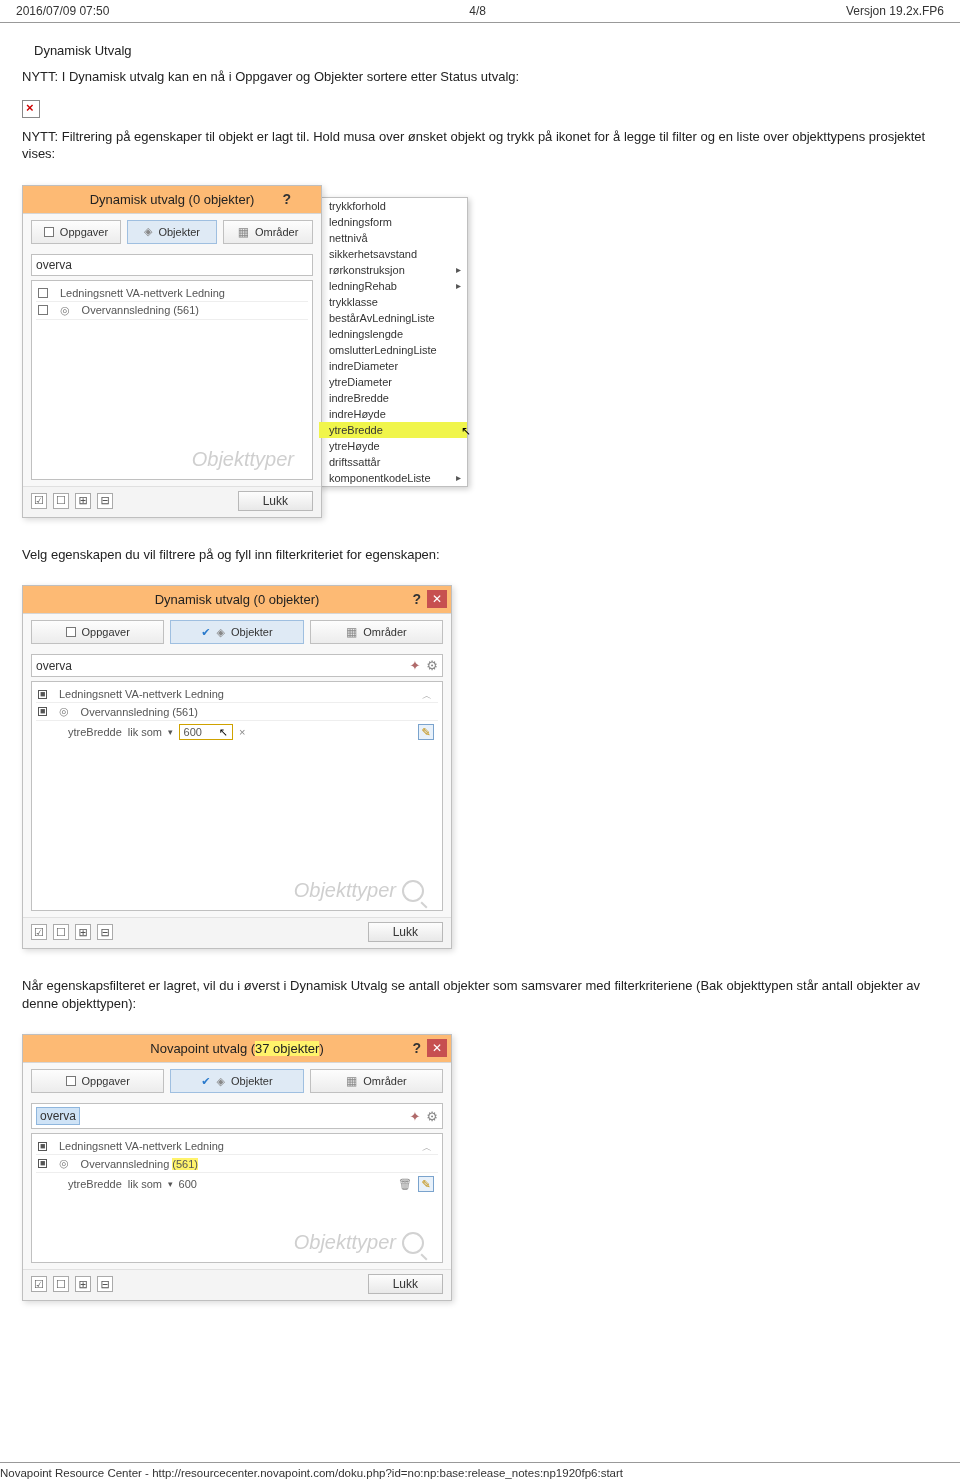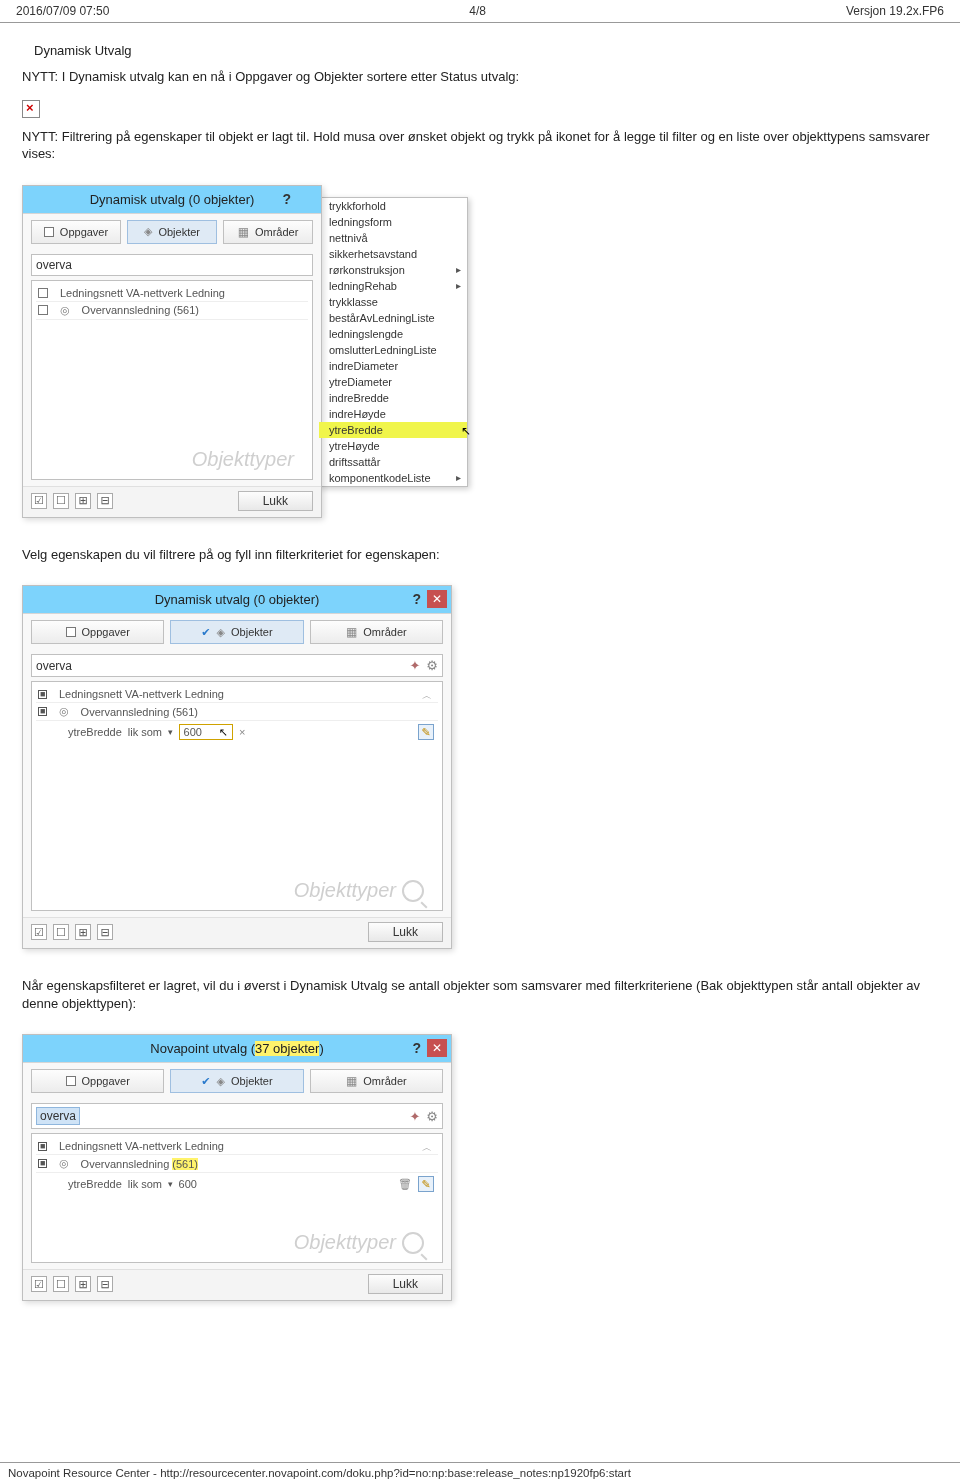--- a/index.html
+++ b/index.html
@@ -43,21 +43,21 @@
   .panel {
     border: 1px solid #bfbfbf;
     background: #f8f8f8;
     box-shadow: 2px 2px 6px rgba(0,0,0,0.15);
     margin: 8px 0 18px 0;
     display: inline-block;
     vertical-align: top;
     position: relative;
   }
   .panel-head {
-    background: #7dd3fc;
+    background: #fdba74;
     border-bottom: 1px solid #d6d6d6;
     display: flex;
     align-items: center;
     justify-content: center;
     padding: 6px 8px;
     font-size: 13px;
     position: relative;
   }
   .panel-head .help {
     position: absolute; right: 30px; top: 5px;
@@ -236,42 +236,42 @@
     font-size:10px; color:#888;
   }
 
   
   .page-footer {
     position:absolute;
     left:0; right:0; bottom:0;
     border-top:1px solid #999;
     font-size:11.5px;
     color:#333;
-    padding: 4px 8px;
+    padding: 4px 0;
   }
 </style>
 </head>
 <body>
 
 <div class="page-header">
   <span>2016/07/09 07:50</span>
   <span>4/8</span>
   <span>Versjon 19.2x.FP6</span>
 </div>
 
 <div class="content">
 
 
   <p class="section-title">Dynamisk Utvalg</p>
 
   <p class="para">NYTT: I Dynamisk utvalg kan en nå i Oppgaver og Objekter sortere etter Status utvalg:</p>
 
   <div class="broken-img"></div>
 
-  <p class="para">NYTT: Filtrering på egenskaper til objekt er lagt til. Hold musa over ønsket objekt og trykk på ikonet for å legge til filter og en liste over objekttypens samsvarer vises:</p>
+  <p class="para">NYTT: Filtrering på egenskaper til objekt er lagt til. Hold musa over ønsket objekt og trykk på ikonet for å legge til filter og en liste over objekttypens prosjektet vises:</p>
 
   
   <div class="sshot1">
     <div class="panel">
       <div class="panel-head">
         <span>Dynamisk utvalg (0 objekter)</span>
         <span class="help">?</span>
       </div>
       <div class="tabrow">
         <div class="tabbtn">

